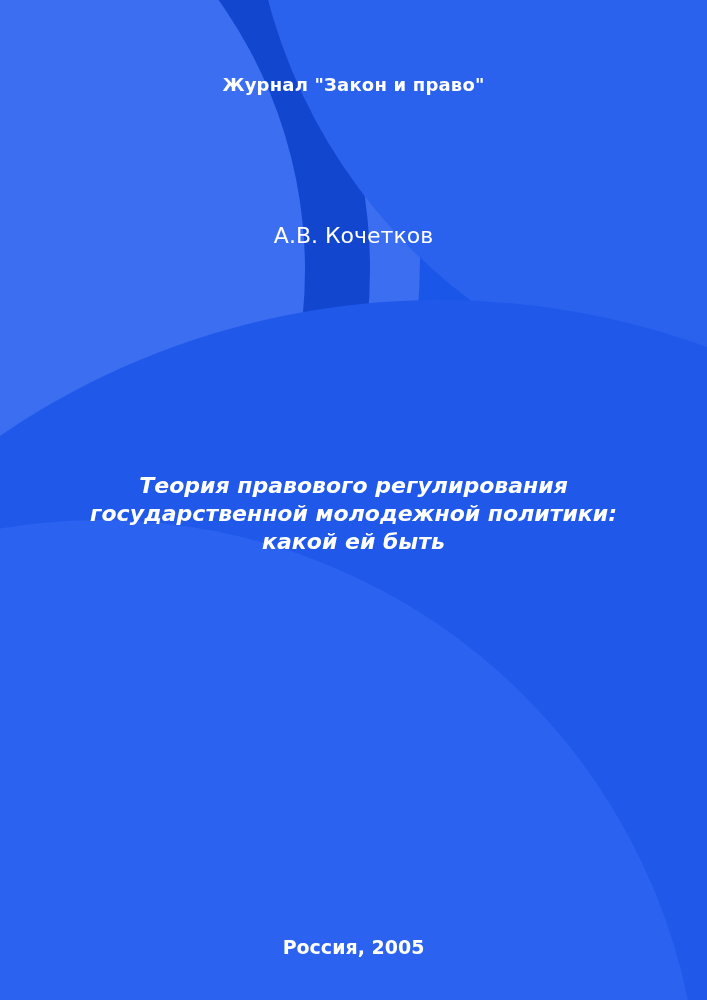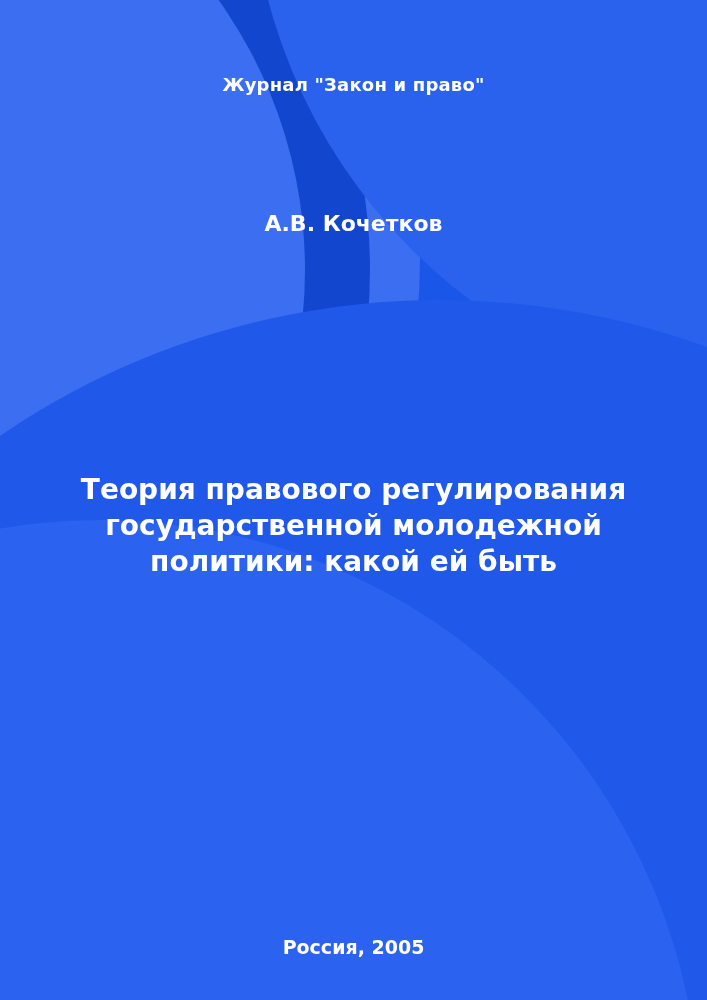--- a/index.html
+++ b/index.html
@@ -85,38 +85,39 @@
     left: 0;
     right: 0;
     text-align: center;
     color: #ffffff;
     font-size: 18px;
     font-weight: 600;
     letter-spacing: 0.2px;
   }
   .author {
     position: absolute;
-    top: 211px;
+    top: 223px;
     left: 0;
     right: 0;
     text-align: center;
     color: #ffffff;
     font-size: 22px;
-    font-weight: 700;
+    font-weight: 400;
   }
   .title {
     position: absolute;
     top: 472px;
     left: 66px;
     right: 66px;
     text-align: center;
     color: #ffffff;
-    font-size: 28px;
+    font-size: 22px;
     line-height: 1.28;
     font-weight: 700;
+    font-style: italic;
   }
   .footer {
     position: absolute;
     bottom: 42px;
     left: 0;
     right: 0;
     text-align: center;
     color: #ffffff;
     font-size: 19px;
     font-weight: 600;

